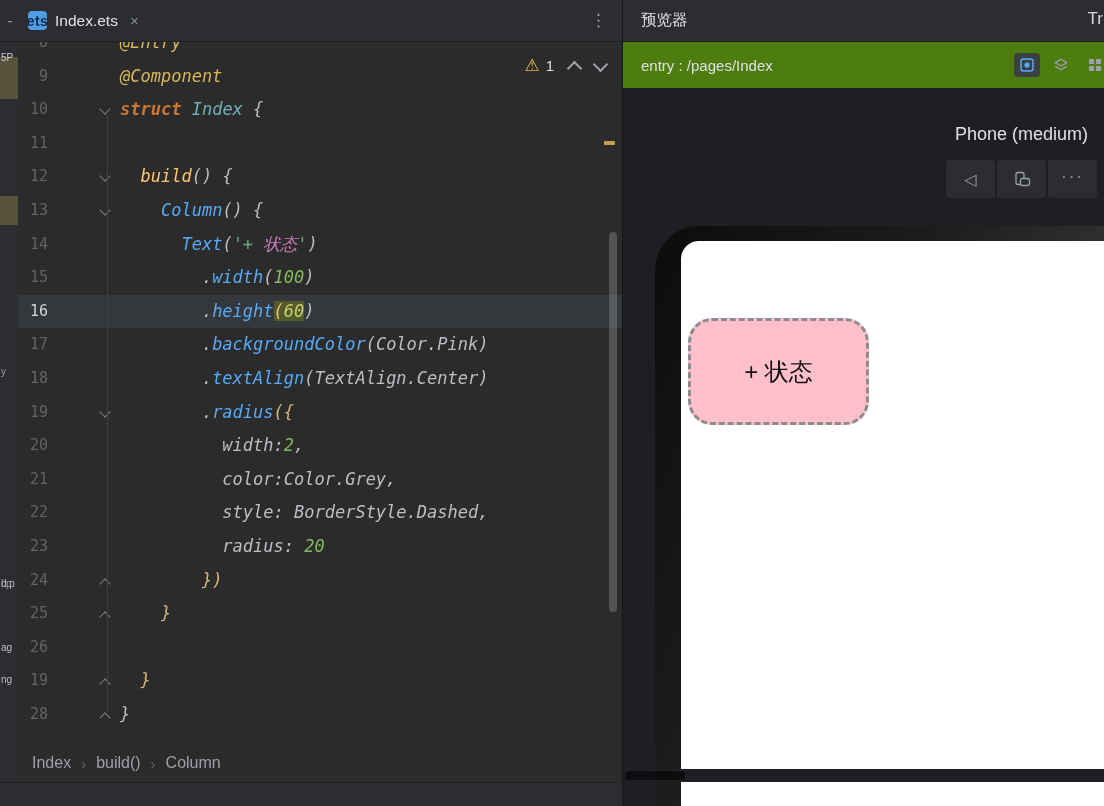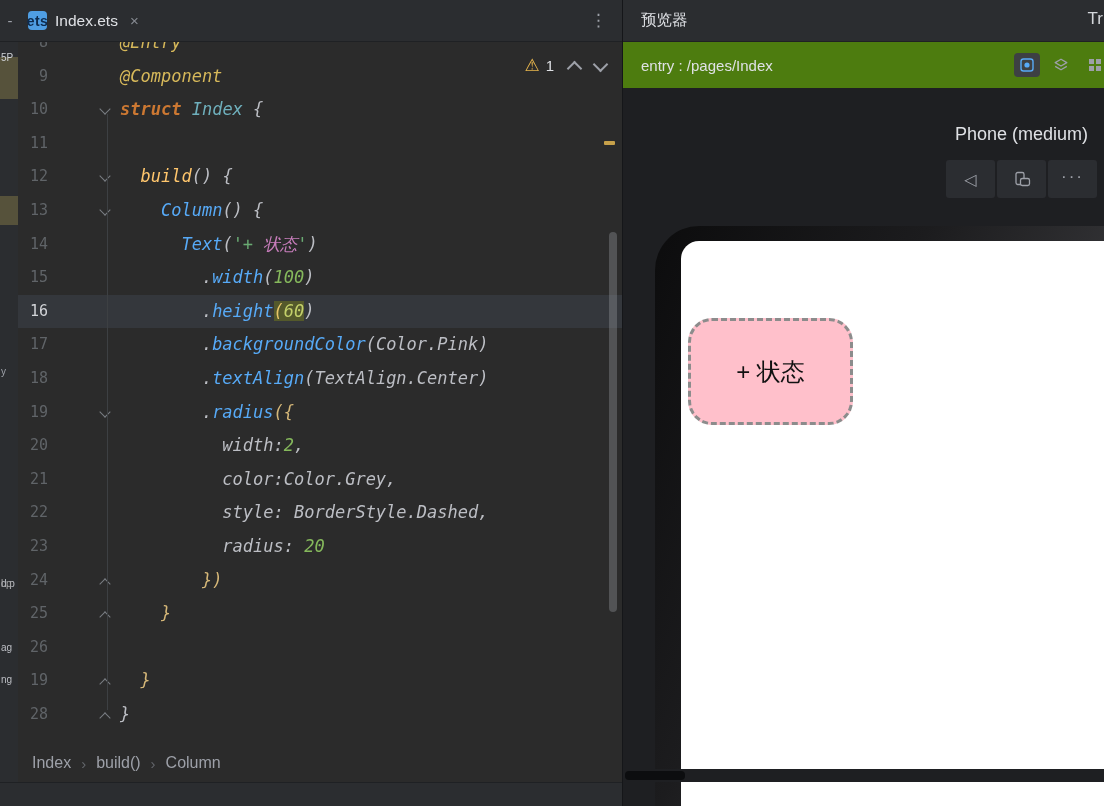--- a/index.html
+++ b/index.html
@@ -93,21 +93,21 @@
   .device-label{position:absolute;top:36px;right:16px;color:#dfe1e5;font-size:18px;margin-left:45px;}
   .pv-controls{position:absolute;top:72px;right:7px;display:flex;gap:2px;}
   .ctrl-btn{width:49px;height:38px;background:#2b2d31;display:flex;align-items:center;
             justify-content:center;color:#9da0a8;font-size:16px;border-radius:3px;cursor:pointer;}
   .ctrl-btn .dots{letter-spacing:2px;font-size:17px;margin-top:-4px;}
 
   .phone{position:absolute;left:32px;top:138px;width:560px;height:760px;border-radius:44px;
          background:linear-gradient(115deg,#0c0c0d 0%,#1c1c1e 30%,#3b3b3e 62%,#2a2a2c 100%);}
   .screen{position:absolute;left:26px;top:15px;width:534px;height:745px;background:#ffffff;
           border-radius:18px 0 0 0;}
-  .pink-box{position:absolute;left:7px;top:77px;width:165px;height:107px;
+  .pink-box{position:absolute;left:7px;top:77px;width:181px;height:107px;
             border:3px dashed #8c8c8c;border-radius:24px;display:flex;align-items:center;
             justify-content:center;box-sizing:border-box;}
   .pink-box span{font-size:24px;color:#111;font-family:"Liberation Sans",sans-serif;}
 
   .hscroll{position:absolute;left:0;top:681px;width:482px;height:13px;background:#1e1f22;}
   .hscroll-thumb{position:absolute;left:2px;top:2px;width:60px;height:9px;background:#0c0d0f;border-radius:4px;}
 </style>
 </head>
 <body>
 

